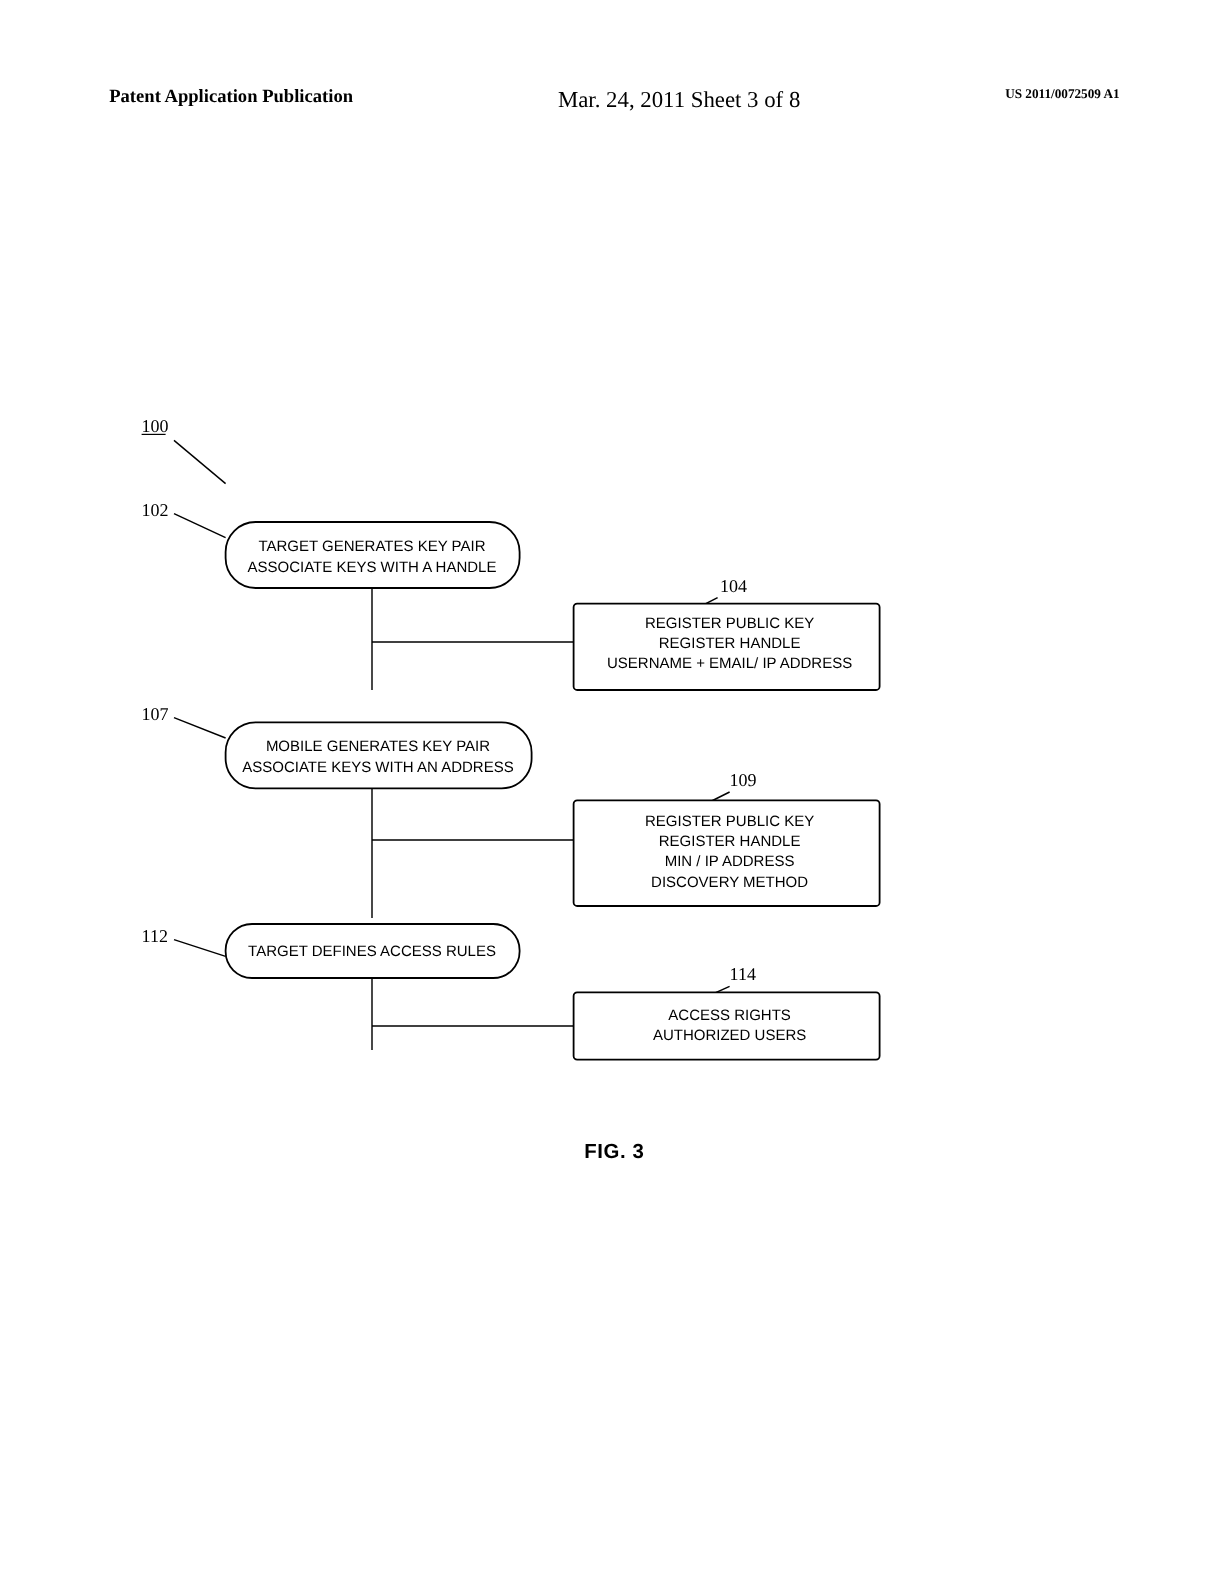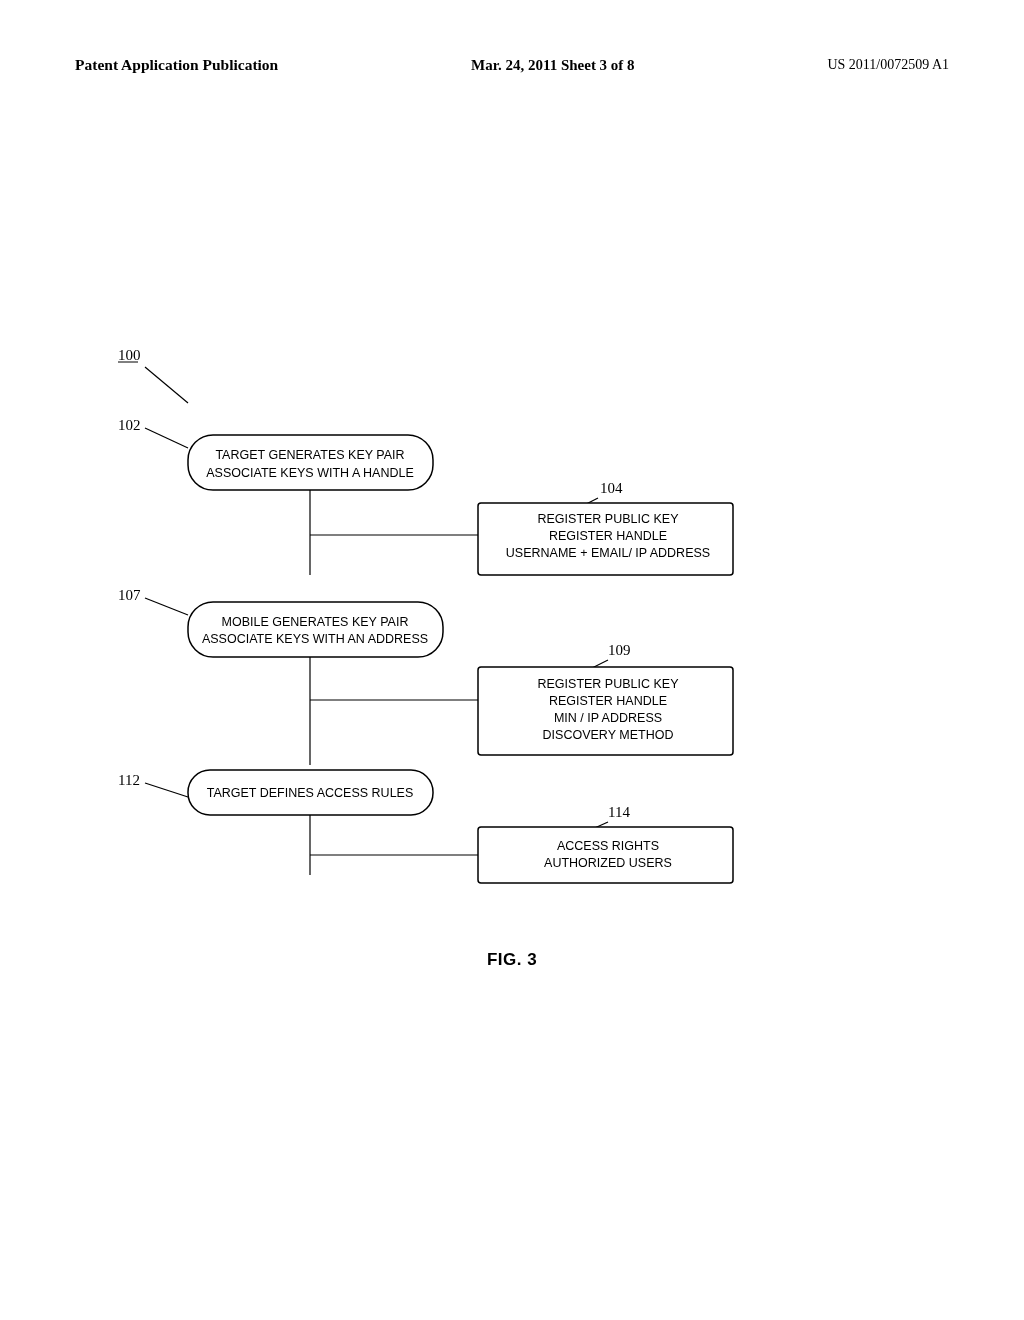--- a/index.html
+++ b/index.html
@@ -10,47 +10,47 @@
       min-height: 1320px;
       position: relative;
       overflow: hidden;
     }
 
     .page {
       width: 1024px;
       min-height: 1320px;
       background: #fff;
       position: relative;
-      padding: 0;
+      padding: 16px;
     }
 
     
     .header {
       display: flex;
       justify-content: space-between;
       align-items: flex-start;
       padding: 55px 75px 0 75px;
       font-size: 15px;
     }
 
     .header-left {
       font-weight: bold;
       font-size: 15.5px;
       line-height: 1.3;
     }
 
     .header-middle {
-      font-size: 15px;
+      font-size: 19px;
       padding-top: 2px;
-      font-weight: bold;
     }
 
     .header-right {
-      font-size: 14px;
+      font-size: 11px;
       padding-top: 2px;
+      font-weight: bold;
     }
 
     
     .diagram-area {
       position: absolute;
       top: 145px;
       left: 0;
       width: 924px;
       height: 1050px;
     }

